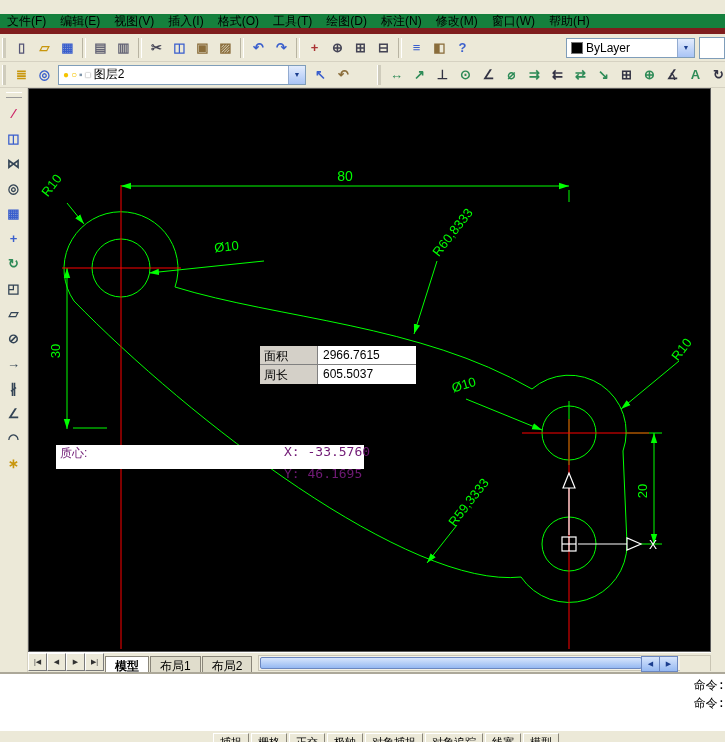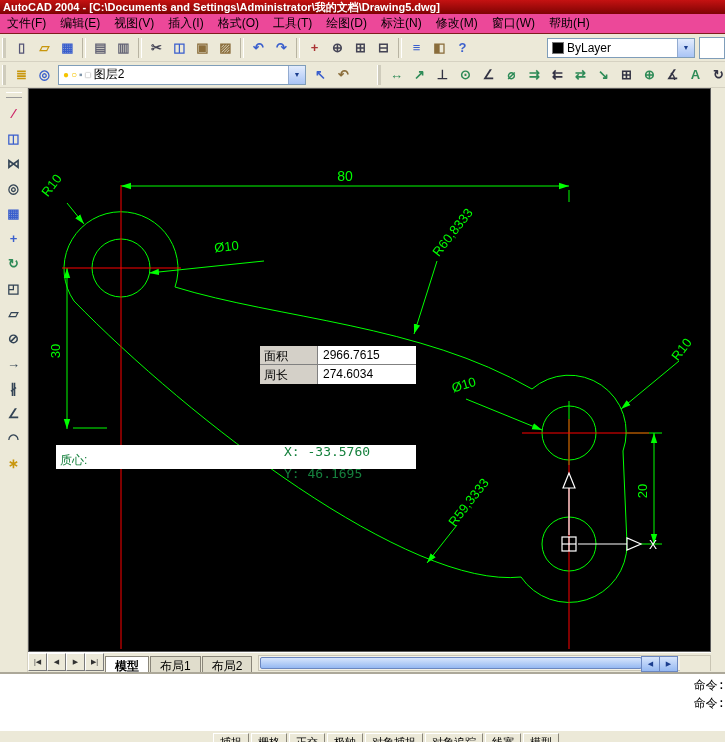--- a/index.html
+++ b/index.html
@@ -3,22 +3,22 @@
 <meta charset="utf-8">
 <style>
   html,body{margin:0;padding:0;}
   body{font-family:"Liberation Sans",sans-serif;background:#ece9d8;}
   .window{position:relative;width:725px;height:742px;background:#ece9d8;overflow:hidden;border:0;}
   
   .titlebar{position:absolute;left:0;top:0;width:725px;height:14px;
     background:linear-gradient(#c51212,#7e0303);color:#fff;font-size:11px;font-weight:bold;
     line-height:14px;white-space:nowrap;overflow:hidden;padding-left:3px;box-sizing:border-box;}
   
-  .menubar{position:absolute;left:0;top:14px;width:725px;height:20px;background:#ec4899;
-    border-bottom:1px solid #7f1d1d;display:flex;align-items:center;font-size:12px;box-sizing:border-box;}
+  .menubar{position:absolute;left:0;top:14px;width:725px;height:20px;background:#15803d;
+    border-bottom:6px solid #7f1d1d;display:flex;align-items:center;font-size:12px;box-sizing:border-box;}
   .menu-item{padding:2px 7px;color:#000;cursor:default;}
   
   .toolbar{position:absolute;left:0;width:725px;background:#ece9d8;display:flex;align-items:center;
     box-sizing:border-box;border-bottom:1px solid #d6d2c2;overflow:hidden;}
   .toolbar1{top:34px;height:28px;}
   .toolbar2{top:62px;height:26px;}
   .tb-handle{width:3px;height:20px;border-left:1px solid #fff;background:#cfccbc;margin:0 4px 0 2px;flex:none;}
   .tb-btn{width:21px;height:21px;display:flex;align-items:center;justify-content:center;
     font-size:13px;font-weight:bold;border:1px solid #ece9d8;border-radius:2px;flex:none;cursor:default;}
   .tb-btn .glyph{line-height:1;}
@@ -41,22 +41,22 @@
   .canvas{position:relative;width:683px;height:564px;background:#000;border:1px solid #5a5a5a;box-sizing:border-box;}
   .canvas svg{position:absolute;left:0;top:0;}
   .right-strip{width:14px;height:584px;background:#ece9d8;flex:none;}
   
   .info-box{position:absolute;left:230px;top:256px;width:158px;height:38px;border:1px solid #000;
     background:#1d4ed8;font-size:12px;color:#000;z-index:5;display:grid;grid-template-columns:58px 1fr;grid-template-rows:19px 19px;box-sizing:border-box;}
   .info-label{background:#d4d0c8;border-right:1px solid #808080;border-bottom:1px solid #808080;
     padding:2px 0 0 4px;box-sizing:border-box;}
   .info-value{background:#fff;border-bottom:1px solid #808080;padding:2px 0 8px 5px;box-sizing:border-box;}
   .info-box .last{border-bottom:none;}
-  .centroid-bar{position:absolute;left:27px;top:356px;width:360px;height:24px;background:#fff;
-    z-index:5;color:#15803d;display:flex;align-items:flex-end;}
+  .centroid-bar{position:absolute;left:27px;top:356px;width:308px;height:24px;background:#fff;
+    z-index:5;color:#701a75;display:flex;align-items:flex-start;}
   .centroid-label{font-size:12px;padding-left:4px;}
   .centroid-values{position:absolute;left:228px;top:1px;font-family:"DejaVu Sans Mono",monospace;
     font-size:13px;line-height:11px;white-space:pre;}
   
   .tab-row{width:683px;height:20px;background:#ece9d8;display:flex;align-items:flex-end;box-sizing:border-box;border-top:1px solid #fff;}
   .nav-btn{width:17px;height:16px;background:#ece9d8;border:1px solid;border-color:#fff #7a7a7a #7a7a7a #fff;
     font-size:7px;display:flex;align-items:center;justify-content:center;color:#333;margin-bottom:1px;flex:none;}
   .tab{height:16px;padding:1px 9px 0 9px;font-size:12px;border:1px solid #8a867a;border-bottom:none;
     background:#e0ddcc;margin-left:1px;box-sizing:border-box;flex:none;}
   .tab.active{background:#ffffff;font-weight:bold;}
@@ -78,23 +78,20 @@
     border-top:1px solid #fff;overflow:hidden;}
   .status-btns{position:absolute;left:213px;top:2px;display:flex;gap:2px;}
   .status-btn{height:18px;padding:1px 6px;font-size:11px;background:#ece9d8;
     border:1px solid;border-color:#fff #8a867a #8a867a #fff;white-space:nowrap;}
 </style>
 </head>
 <body>
 
 <div class="window">
 
-  <div class="titlebar">
-    <span>AutoCAD 2004 - [C:\Documents and Settings\Administrator\我的文档\Drawing5.dwg]</span>
-  </div>
 
   <div class="menubar" id="menubar">
       <span class="menu-item">文件(F)</span>
       <span class="menu-item">编辑(E)</span>
       <span class="menu-item">视图(V)</span>
       <span class="menu-item">插入(I)</span>
       <span class="menu-item">格式(O)</span>
       <span class="menu-item">工具(T)</span>
       <span class="menu-item">绘图(D)</span>
       <span class="menu-item">标注(N)</span>
@@ -159,21 +156,21 @@
         <div class="tb-btn">
           <span class="glyph" style="color: rgb(58, 95, 205);">≡</span>
         </div>
         <div class="tb-btn">
           <span class="glyph" style="color: rgb(138, 109, 59);">◧</span>
         </div>
         <div class="tb-btn">
           <span class="glyph" style="color: rgb(58, 95, 205);">?</span>
         </div>
       </div>
-    <div class="combo" style="width:148px;margin-left:auto;">
+    <div class="combo" style="width:129px;margin-left:auto;">
       <span class="swatch" id="color-swatch" style="background: rgb(0, 0, 0);"></span>
       <span>ByLayer</span>
       <span class="combo-arrow">▼</span>
     </div>
     <div class="partial-combo"></div>
   </div>
 
   <div class="toolbar toolbar2">
     <div class="tb-handle"></div>
     <div id="tb2l" style="display:flex;align-items:center;">
@@ -365,21 +362,21 @@
             <line x1="549" y1="455" x2="598" y2="455"></line>
             <polygon points="612,455 598,449 598,461" fill="#000"></polygon>
             <text x="620" y="460" fill="#ffffff" stroke="none" font-size="12" font-family="Liberation Sans, sans-serif">X</text>
           </g>
         </svg>
 
         <div class="info-box">
           <div class="info-label">面积</div>
           <div class="info-value">2966.7615</div>
           <div class="info-label last">周长</div>
-          <div class="info-value last">274.6034</div>
+          <div class="info-value last">605.5037</div>
         </div>
 
         <div class="centroid-bar">
           <span class="centroid-label">质心:</span>
           <span class="centroid-values"><span>X: -33.5760</span><br>
 <span>Y: 46.1695</span></span>
         </div>
       </div>
 
       <div class="tab-row">

